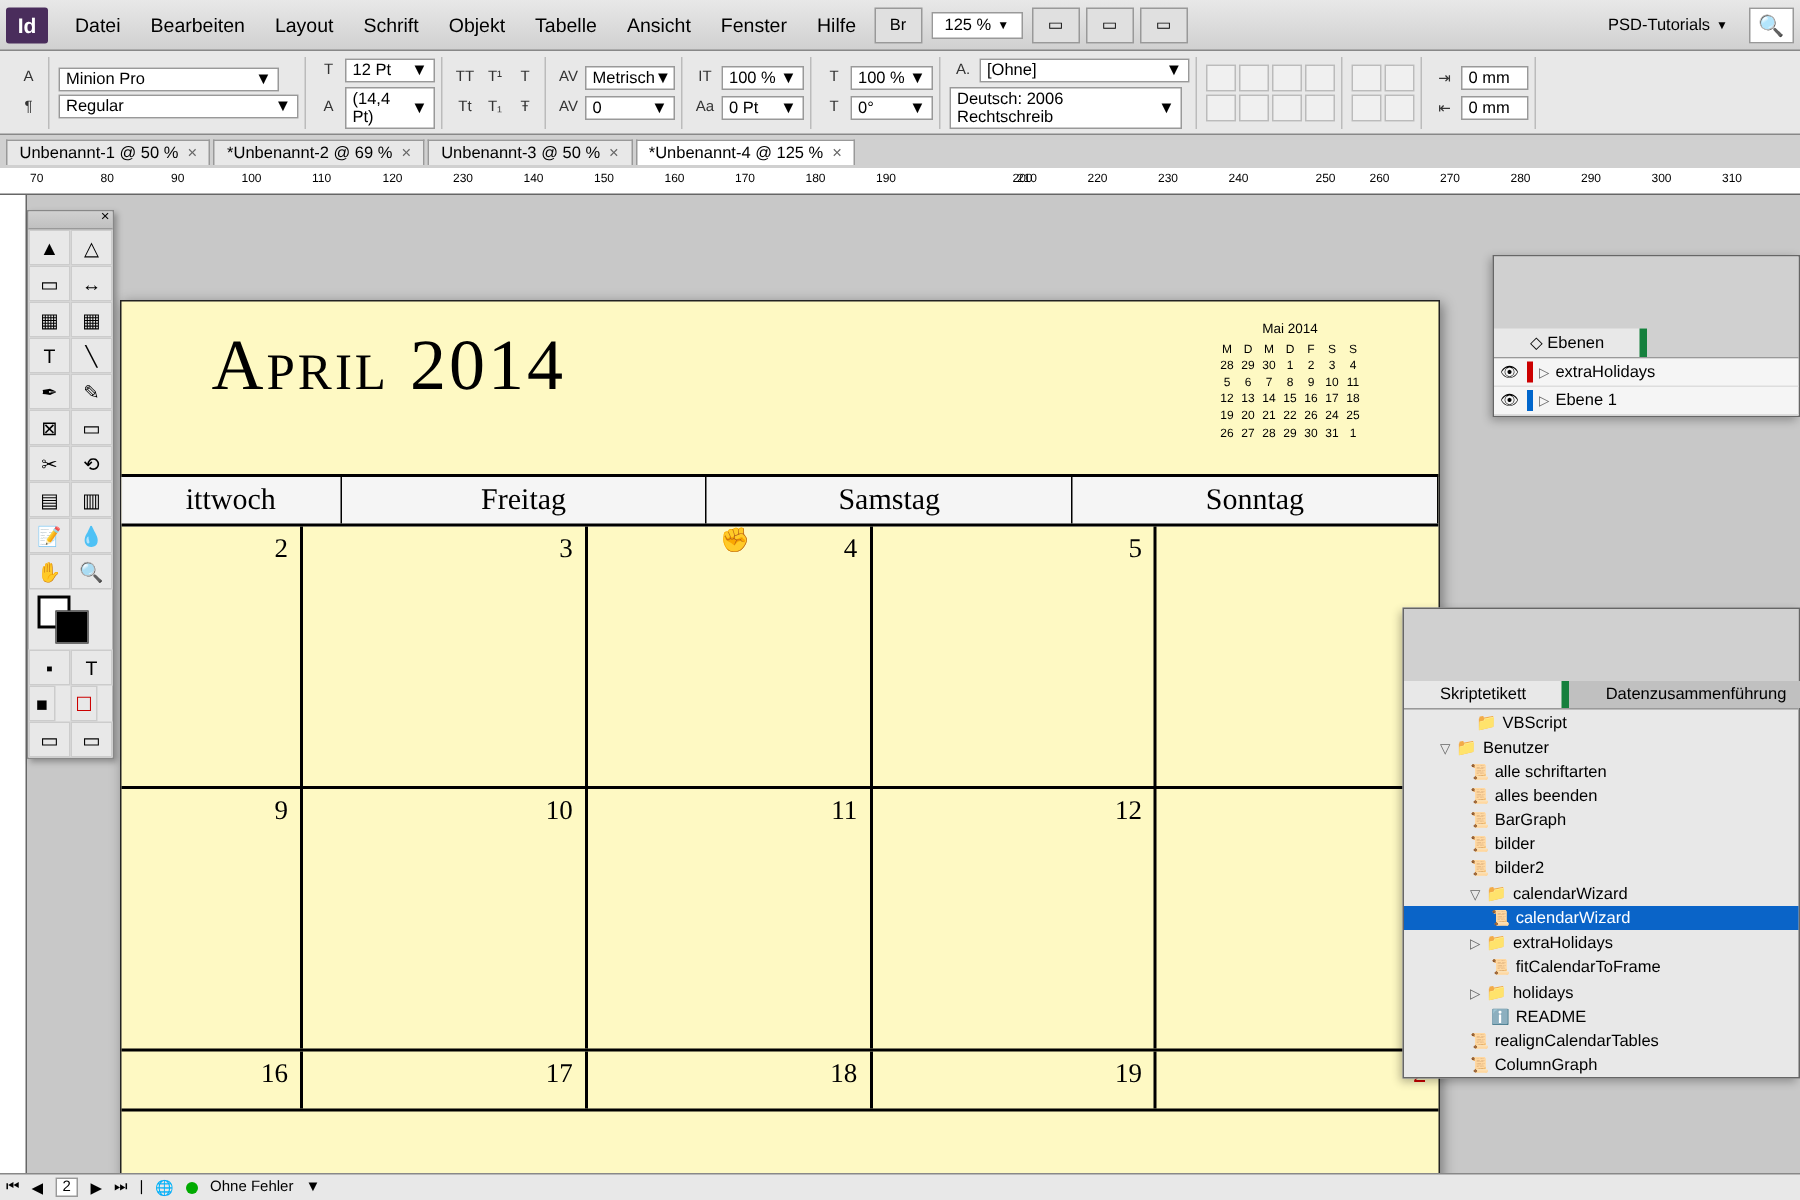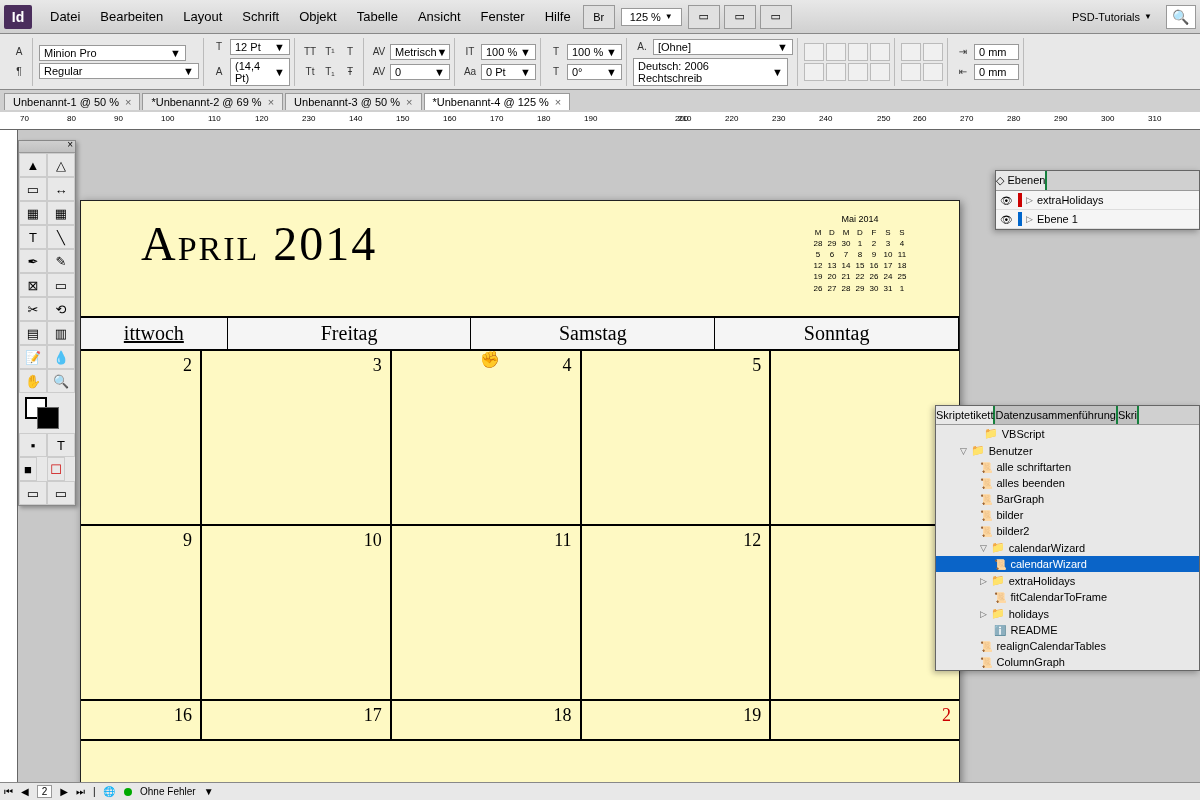--- a/index.html
+++ b/index.html
@@ -51,33 +51,33 @@
 
 .canvas { position: absolute; left: 80px; top: 70px; background: #fef9c3; border: 1px solid #222; box-shadow: 2px 2px 8px rgba(0,0,0,0.4); width: 880px; height: 600px; }
 .doc-title { font-family: 'Times New Roman', serif; font-size: 48px; font-variant: small-caps; letter-spacing: 2px; position: absolute; left: 60px; top: 15px; }
 .mini-cal { position: absolute; right: 50px; top: 12px; font-family: 'Times New Roman', serif; font-size: 9px; text-align: center; line-height: 1.4; }
 .mini-cal-title { font-size: 9px; margin-bottom: 1px; }
 .mini-cal table { border-collapse: collapse; }
 .mini-cal td, .mini-cal th { width: 14px; text-align: center; font-weight: normal; font-size: 8px; }
 .cal-grid { position: absolute; left: 0; top: 115px; border-top: 2px solid #000; width: 100%; }
 .cal-header-row { display: flex; border-bottom: 2px solid #000; background: #f5f5f5; }
 .cal-header-cell { flex: 1; text-align: center; font-family: 'Times New Roman', serif; font-size: 20px; padding: 4px 0; border-right: 1px solid #000; }
-.cal-header-cell:first-child { flex: 0.6; text-decoration: underline; }
+.cal-header-cell:first-child { flex: 0.6; }
 .cal-row { display: flex; height: 175px; border-bottom: 2px solid #000; }
 .cal-cell { flex: 1; border-right: 2px solid #000; position: relative; padding: 4px 8px; font-family: 'Times New Roman', serif; font-size: 18px; text-align: right; }
 .cal-cell:first-child { flex: 0.6; }
 .cal-cell.last { border-right: none; }
 .red-cell { color: #c00; }
 .hand-cursor { position: absolute; left: 480px; top: 220px; z-index: 30; font-size: 16px; }
 
 
 .right-panels { position: absolute; right: 0; top: 40px; width: 205px; z-index: 25; }
 .panel { background: #e8e8e8; border: 1px solid #666; margin-bottom: 0; box-shadow: -2px 2px 6px rgba(0,0,0,0.3); }
 .panel-tab-row { display: flex; background: #d0d0d0; border-bottom: 1px solid #999; }
-.panel-tab { padding: 3px 0; font-size: 11px; background: #e8e8e8; border-right: 2px solid #15803d; cursor: pointer; }
+.panel-tab { padding: 3px 24px; font-size: 11px; background: #e8e8e8; border-right: 5px solid #15803d; cursor: pointer; margin-top: 48px; }
 .panel-tab.inactive { background: #c0c0c0; }
 .panel-body { background: #f5f5f5; max-height: 60px; }
 .layer-row { display: flex; align-items: center; padding: 2px 4px; border-bottom: 1px solid #ddd; font-size: 11px; gap: 4px; }
 .eye-icon { width: 14px; font-size: 10px; }
 .layer-color { width: 4px; height: 14px; background: #c00; }
 .layer-color.blue { background: #06c; }
 .tri { font-size: 9px; color: #666; }
 
 .script-panel { background: #e8e8e8; border: 1px solid #666; position: absolute; right: 0; top: 275px; width: 265px; box-shadow: -2px 2px 6px rgba(0,0,0,0.3); z-index: 26; }
 .script-row { display: flex; align-items: center; padding: 2px 4px 2px 8px; font-size: 11px; cursor: pointer; gap: 4px; }

